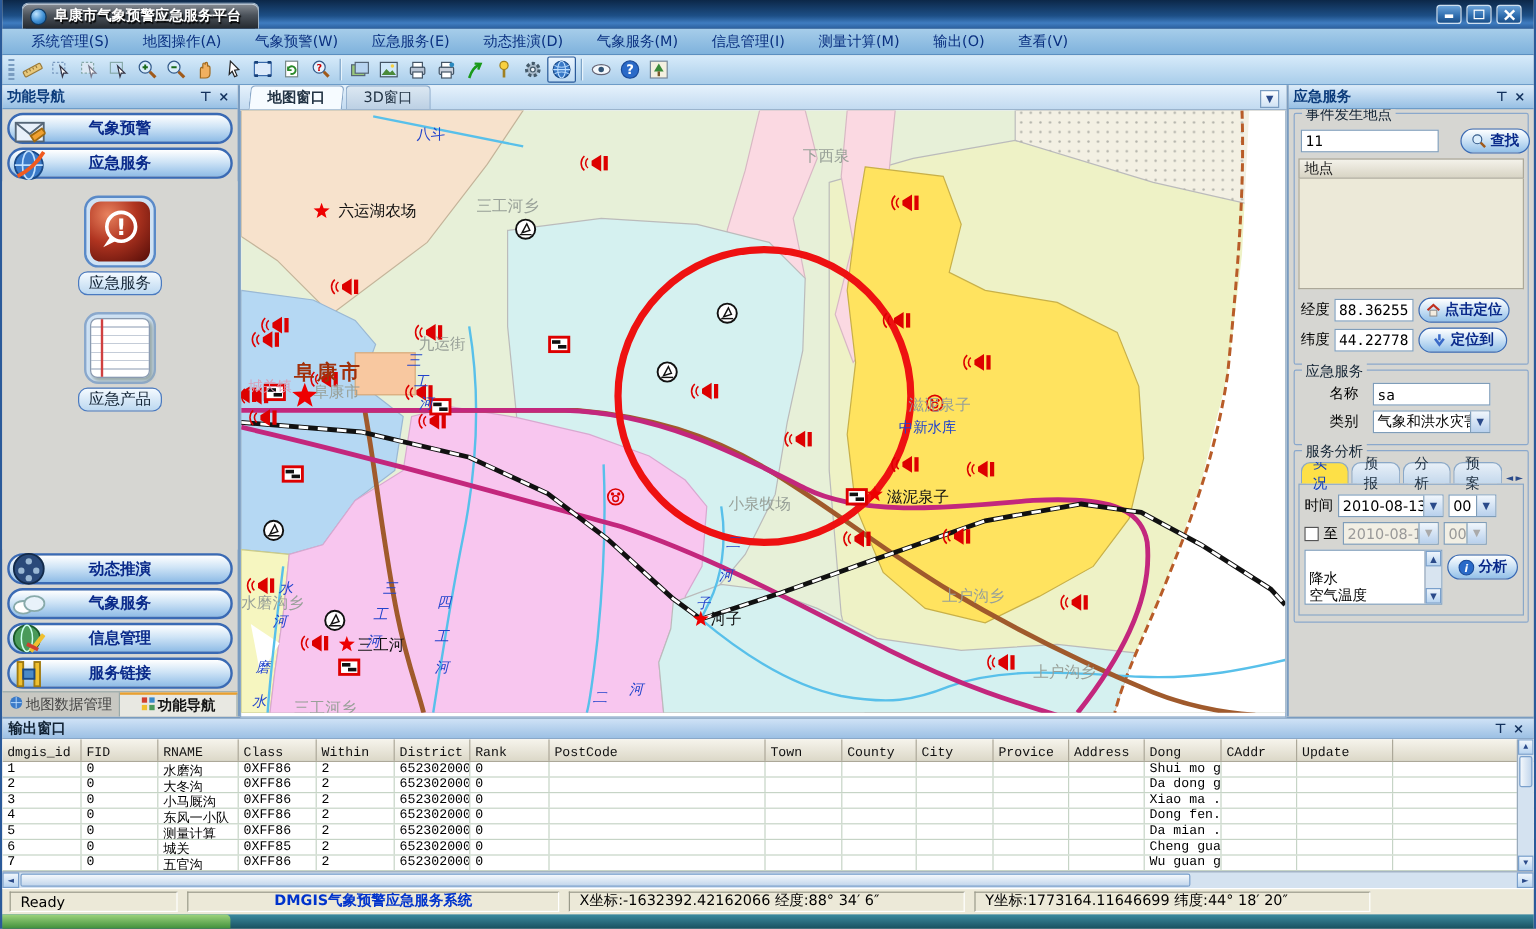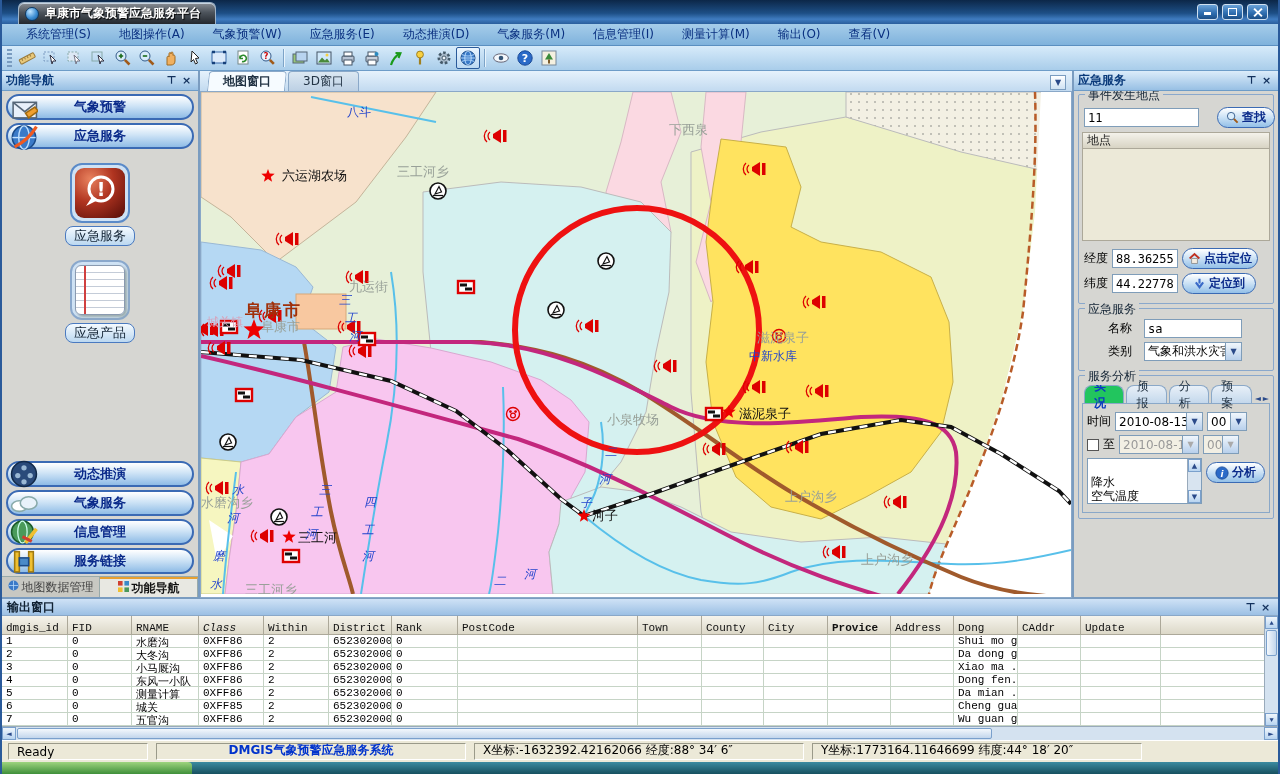--- a/index.html
+++ b/index.html
@@ -76,21 +76,21 @@
     background:linear-gradient(#ffffff,#cfe4f6 45%,#93c0e8); color:#0a2a8a; font-weight:bold; font-size:12px; cursor:pointer; white-space:nowrap; }
   .list-hdr { height:17px; background:linear-gradient(#f4f2ea,#d8d4c4); border:1px solid #aca899; padding:0 4px; display:flex; align-items:center; color:#222; }
   .list-box { height:92px; background:#ece9d8; border:1px solid #aca899; border-top:none; }
   .sel { height:19px; border:1px solid #7f9db9; background:#fff; display:flex; align-items:center; cursor:pointer; }
   .sel .val { flex:1; padding:0 3px; white-space:nowrap; overflow:hidden; }
   .sel .db { width:16px; height:100%; background:linear-gradient(#f0f6fc,#b8d0ec); border-left:1px solid #7f9db9; color:#2a4a8a; font-size:8px; display:flex; align-items:center; justify-content:center; }
   .sel.dis { background:#f2efe4; color:#999; }
   .sel.dis .db { color:#aaa; }
   .rtabs { display:flex; align-items:flex-end; height:20px; margin:2px 0 0 2px; }
   .rtab { height:18px; padding:0 9px; border:1px solid #8aa8c8; border-bottom:none; border-radius:8px 8px 0 0; background:linear-gradient(#e8f0f8,#c4d8ec); margin-right:2px; display:flex; align-items:center; cursor:pointer; color:#234; }
-  .rtab.active { background:#22c55e; color:#0a3ac0; font-weight:bold; }
+  .rtab.active { background:#fde047; color:#0a3ac0; font-weight:normal; }
   .rarr { font-size:8px; color:#2a4a8a; padding:0 1px; cursor:pointer; }
   .tab-pane { border:1px solid #8aa8c8; padding:4px 2px; }
   .cbx { width:12px; height:12px; border:1px solid #555; background:#fff; cursor:pointer; }
   .mini-list { width:118px; height:46px; background:#fff; border:1px solid #7f9db9; position:relative; font-size:12px; }
   .mini-list .it { padding:0 3px; line-height:14px; }
   .vsb { position:absolute; right:0; top:0; bottom:0; width:14px; background:#d8e4f0; border-left:1px solid #9ab; display:flex; flex-direction:column; justify-content:space-between; }
   .sb-btn { height:13px; background:linear-gradient(#f0f6fc,#b8d4f0); border:1px solid #7aa0cc; color:#2a4a8a; font-size:7px; display:flex; align-items:center; justify-content:center; cursor:pointer; }
 
   
   .bottom-panel { height:143px; border-top:2px solid #7a9cc0; background:#d6d6d2; display:flex; flex-direction:column; }
@@ -815,29 +815,29 @@
       <span>输出窗口</span>
       <span class="sp" style="flex:1"></span>
       <span class="mini-btn">⊤</span>
       <span class="mini-btn">×</span>
     </div>
     <div class="table-wrap">
       <div class="thdr" id="thdr">
           <div class="th" style="width: 66px;">dmgis_id</div>
           <div class="th" style="width: 64px;">FID</div>
           <div class="th" style="width: 67px;">RNAME</div>
-          <div class="th" style="width: 65px; font-style: italic;">Class</div>
+          <div class="th" style="width: 65px;">Class</div>
           <div class="th" style="width: 65px;">Within</div>
           <div class="th" style="width: 63px;">District</div>
           <div class="th" style="width: 66px;">Rank</div>
           <div class="th" style="width: 180px;">PostCode</div>
           <div class="th" style="width: 64px;">Town</div>
           <div class="th" style="width: 62px;">County</div>
           <div class="th" style="width: 64px;">City</div>
-          <div class="th" style="width: 63px; font-weight: bold;">Provice</div>
+          <div class="th" style="width: 63px;">Provice</div>
           <div class="th" style="width: 63px;">Address</div>
           <div class="th" style="width: 64px;">Dong</div>
           <div class="th" style="width: 63px;">CAddr</div>
           <div class="th" style="width: 80px;">Update</div>
         </div>
       <div id="tbody">
           <div class="tr">
             <div class="td" style="width: 66px;">1</div>
             <div class="td" style="width: 64px;">0</div>
             <div class="td" style="width: 67px;">水磨沟</div>

